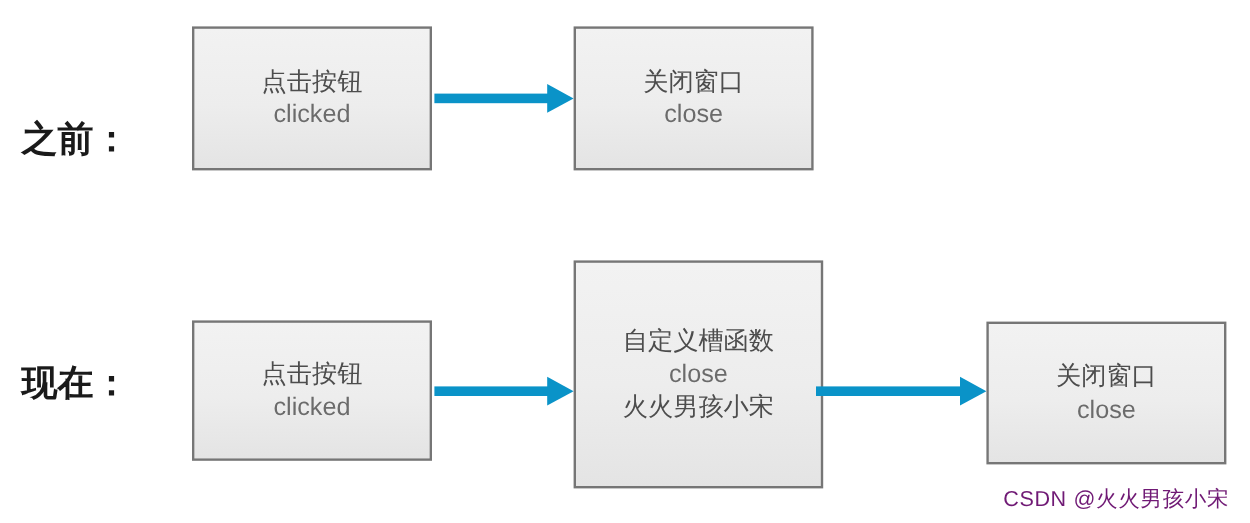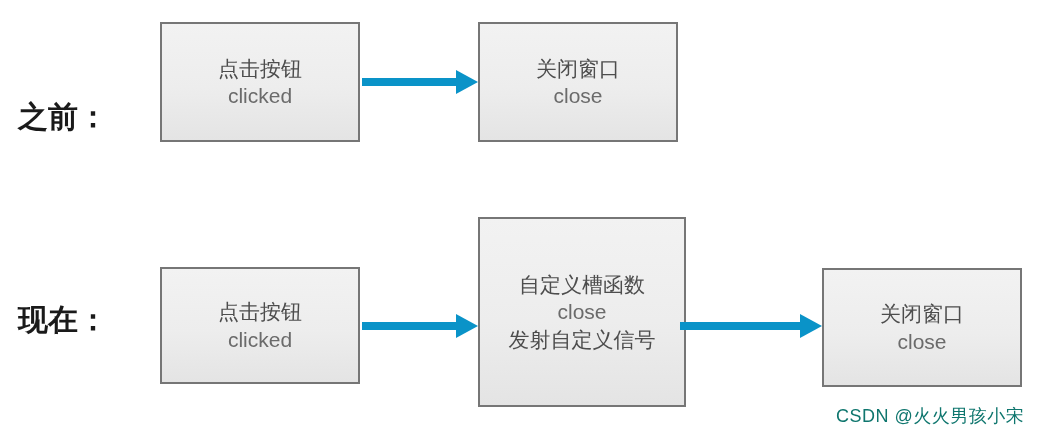--- a/index.html
+++ b/index.html
@@ -68,21 +68,21 @@
     height: 0;
     border-top: 12px solid transparent;
     border-bottom: 12px solid transparent;
     border-left: 22px solid #0a93c8;
   }
 
   
   .watermark {
     position: absolute;
     font-size: 18px;
-    color: #0f766e;
+    color: #701a75;
     white-space: nowrap;
     letter-spacing: 0.5px;
   }
 </style>
 </head>
 <body>
 
 <div id="canvas">
 
   <div class="row-label" style="left:18px; top:57px;margin-top:45px;">之前：</div>
@@ -110,21 +110,21 @@
   </div>
 
   <div class="arrow" style="left:362px; top:326px; width:116px;">
     <div class="shaft" style="width:96px;"></div>
     <div class="head" style="left:94px;"></div>
   </div>
 
   <div class="node" style="left:478px; top:217px; width:208px; height:190px;">
     <span class="line cn">自定义槽函数</span>
     <span class="line en">close</span>
-    <span class="line cn">发射自定义信号</span>
+    <span class="line cn">火火男孩小宋</span>
   </div>
 
   <div class="arrow" style="left:680px; top:326px; width:142px;">
     <div class="shaft" style="width:122px;"></div>
     <div class="head" style="left:120px;"></div>
   </div>
 
   <div class="node" style="left:822px; top:268px; width:200px; height:119px;">
     <span class="line cn">关闭窗口</span>
     <span class="line en">close</span>

